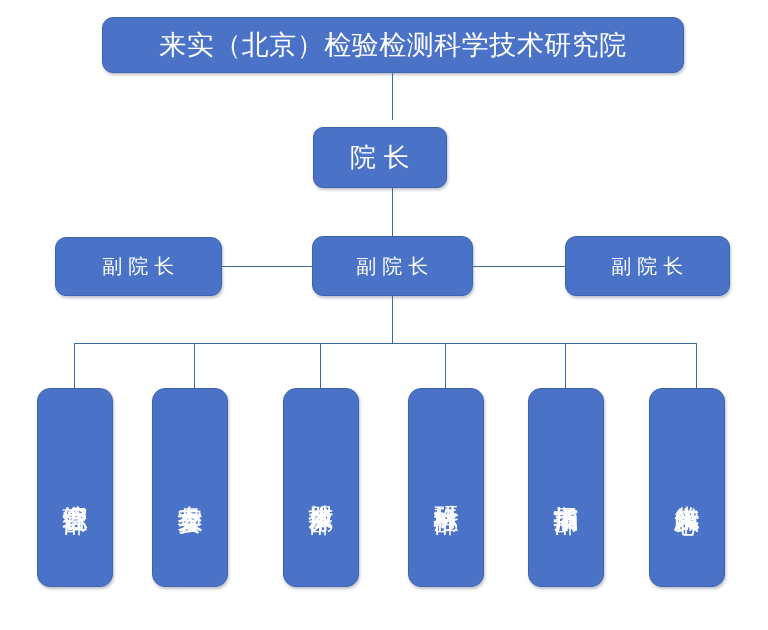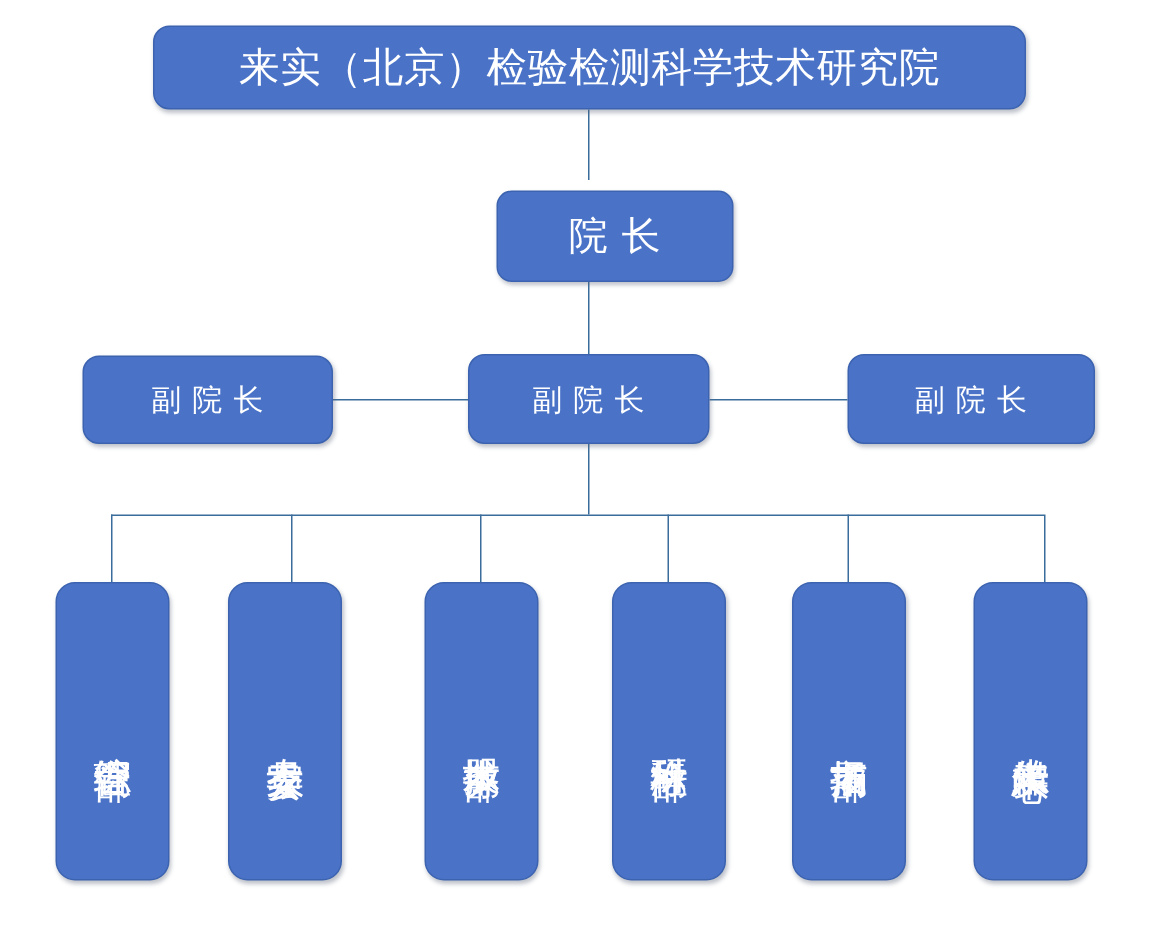--- a/index.html
+++ b/index.html
@@ -63,20 +63,21 @@
     writing-mode: vertical-rl;
     text-orientation: upright;
     line-height: 1.16;
     letter-spacing: 1px;
     white-space: nowrap;
     display: block;
   }
   .htext {
     white-space: nowrap;
     display: block;
+    font-family: Liberation Serif, serif;
   }
 </style>
 </head>
 <body>
 
 <div id="chart-root">
 
   <div class="line v" style="left:392px; top:73px; height:47px;"></div>
 
   <div class="line v" style="left:392px; top:188px; height:48px;"></div>
@@ -91,21 +92,21 @@
   <div class="line v" style="left:194px; top:343px; height:45px;"></div>
   <div class="line v" style="left:320px; top:343px; height:45px;"></div>
   <div class="line v" style="left:445px; top:343px; height:45px;"></div>
   <div class="line v" style="left:565px; top:343px; height:45px;"></div>
   <div class="line v" style="left:696px; top:343px; height:45px;"></div>
 
   <div class="node root" style="left:102px; top:17px; width:582px; height:56px;">
     <span class="htext">来实（北京）检验检测科学技术研究院</span>
   </div>
 
-  <div class="node lvl2" style="left:331px; top:127px; width:158px; height:61px;">
+  <div class="node lvl2" style="left:313px; top:127px; width:134px; height:61px;">
     <span class="htext">院 长</span>
   </div>
 
   <div class="node lvl3" style="left:55px; top:237px; width:167px; height:59px;">
     <span class="htext">副 院 长</span>
   </div>
 
   <div class="node lvl3" style="left:312px; top:236px; width:161px; height:60px;">
     <span class="htext">副 院 长</span>
   </div>

